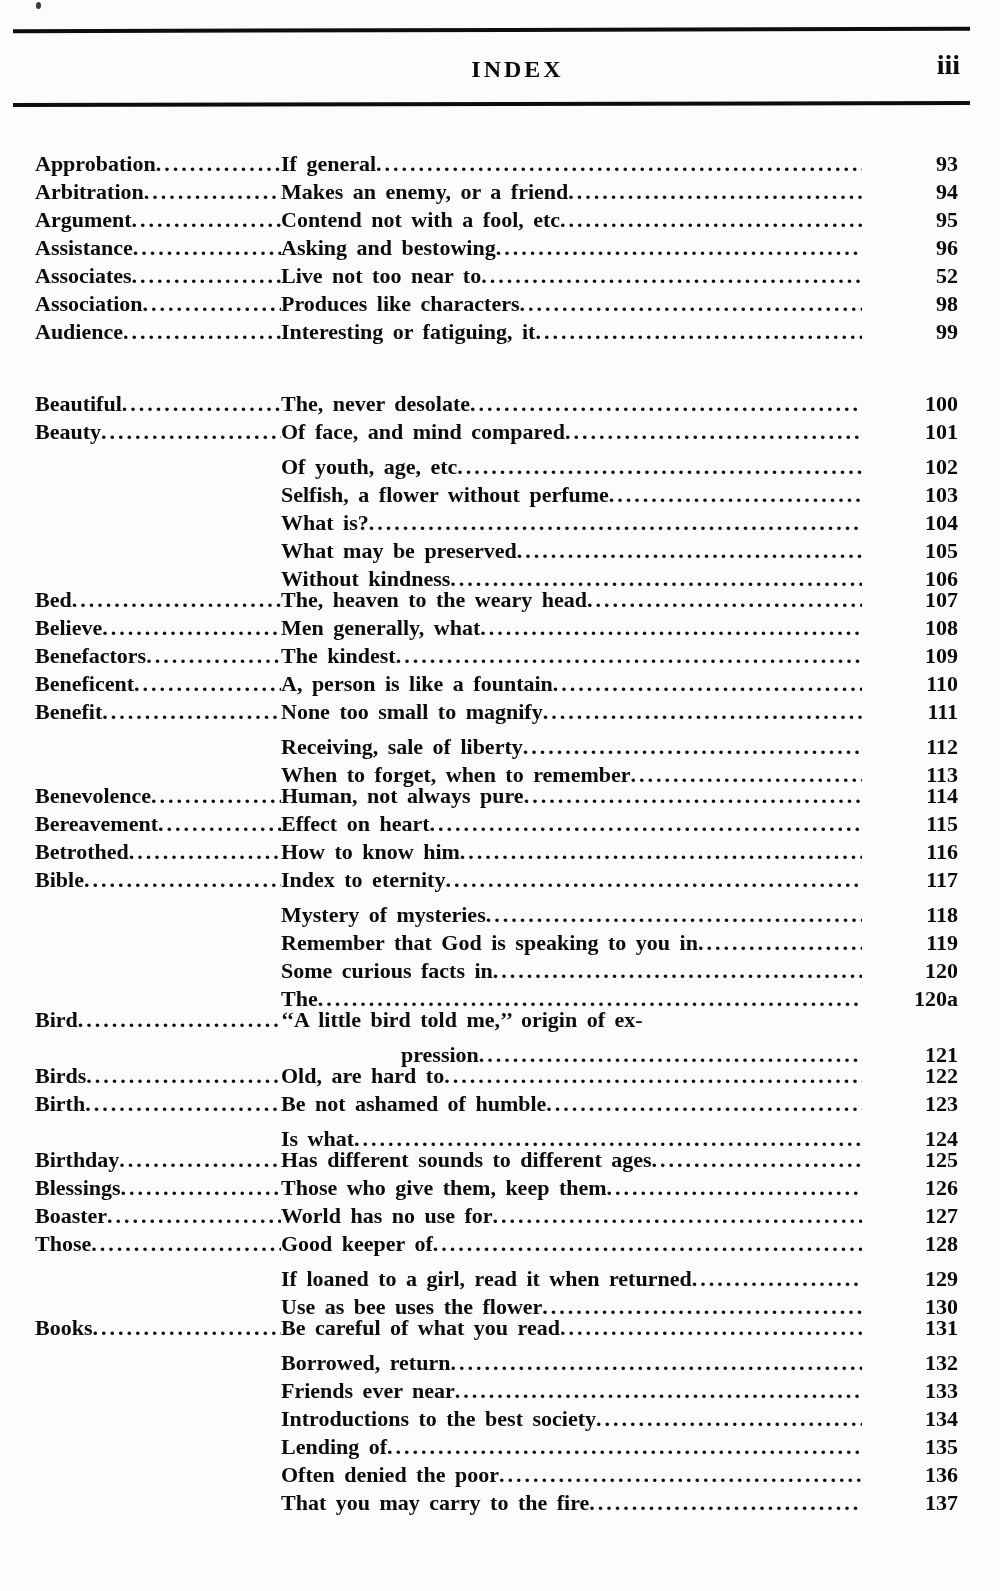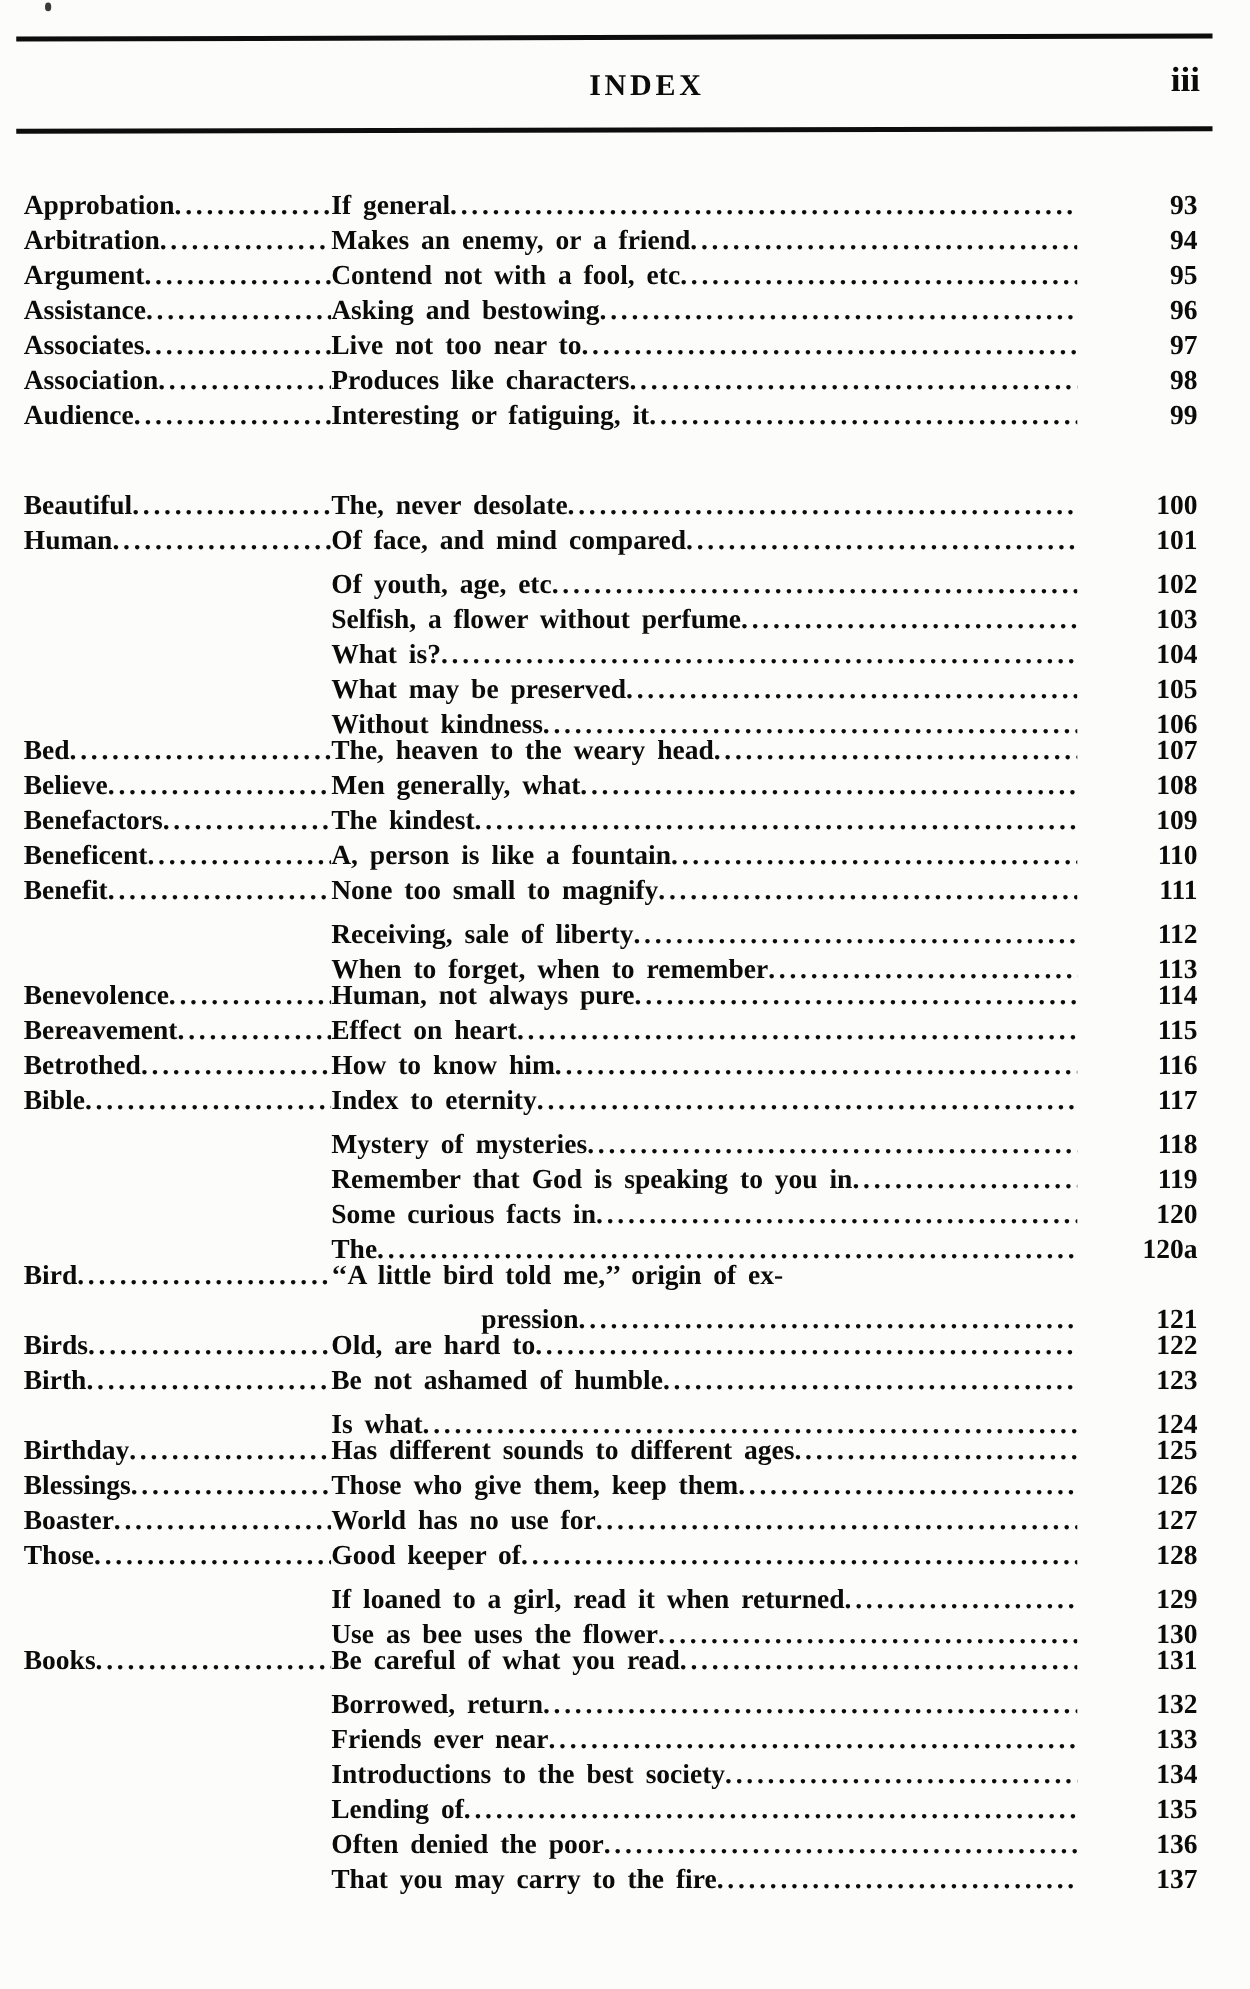--- a/index.html
+++ b/index.html
@@ -55,21 +55,21 @@
   .folio {
     position: absolute;
     right: 40px;
     top: -4px;
     font-size: 28px;
     font-weight: 700;
     line-height: 34px;
   }
   .list {
     margin-top: 44px;
-    padding-left: 19px;
+    padding-left: 35px;
     padding-right: 42px;
   }
   .row {
     display: flex;
     align-items: baseline;
     height: 28px;
     line-height: 28px;
     font-size: 22px;
     white-space: nowrap;
     word-spacing: 4px;
@@ -164,21 +164,21 @@
   </div>
     <div class="row">
     <span class="term">
         <span class="txt">Associates</span>
         <span class="dots"></span>
       </span>
     <span class="desc">
         <span class="txt">Live not too near to</span>
         <span class="dots"></span>
       </span>
-    <span class="page">97</span>
+    <span class="page">52</span>
   </div>
     <div class="row">
     <span class="term">
         <span class="txt">Association</span>
         <span class="dots"></span>
       </span>
     <span class="desc">
         <span class="txt">Produces like characters</span>
         <span class="dots"></span>
       </span>
@@ -202,21 +202,21 @@
         <span class="dots"></span>
       </span>
     <span class="desc">
         <span class="txt">The, never desolate</span>
         <span class="dots"></span>
       </span>
     <span class="page">100</span>
   </div>
     <div class="row">
     <span class="term">
-        <span class="txt">Human</span>
+        <span class="txt">Beauty</span>
         <span class="dots"></span>
       </span>
     <span class="desc">
         <span class="txt">Of face, and mind compared</span>
         <span class="dots"></span>
       </span>
     <span class="page">101</span>
   </div>
     <div class="row">
     <span class="term">

